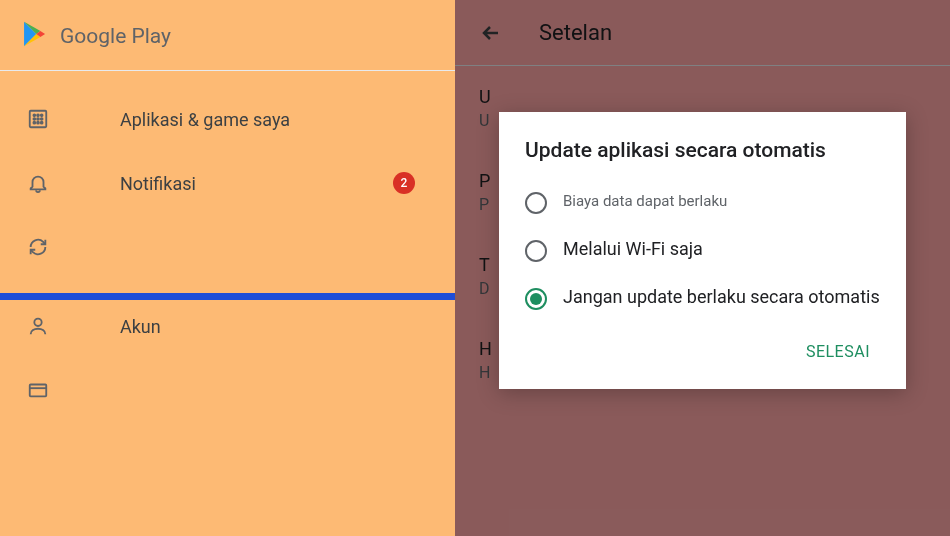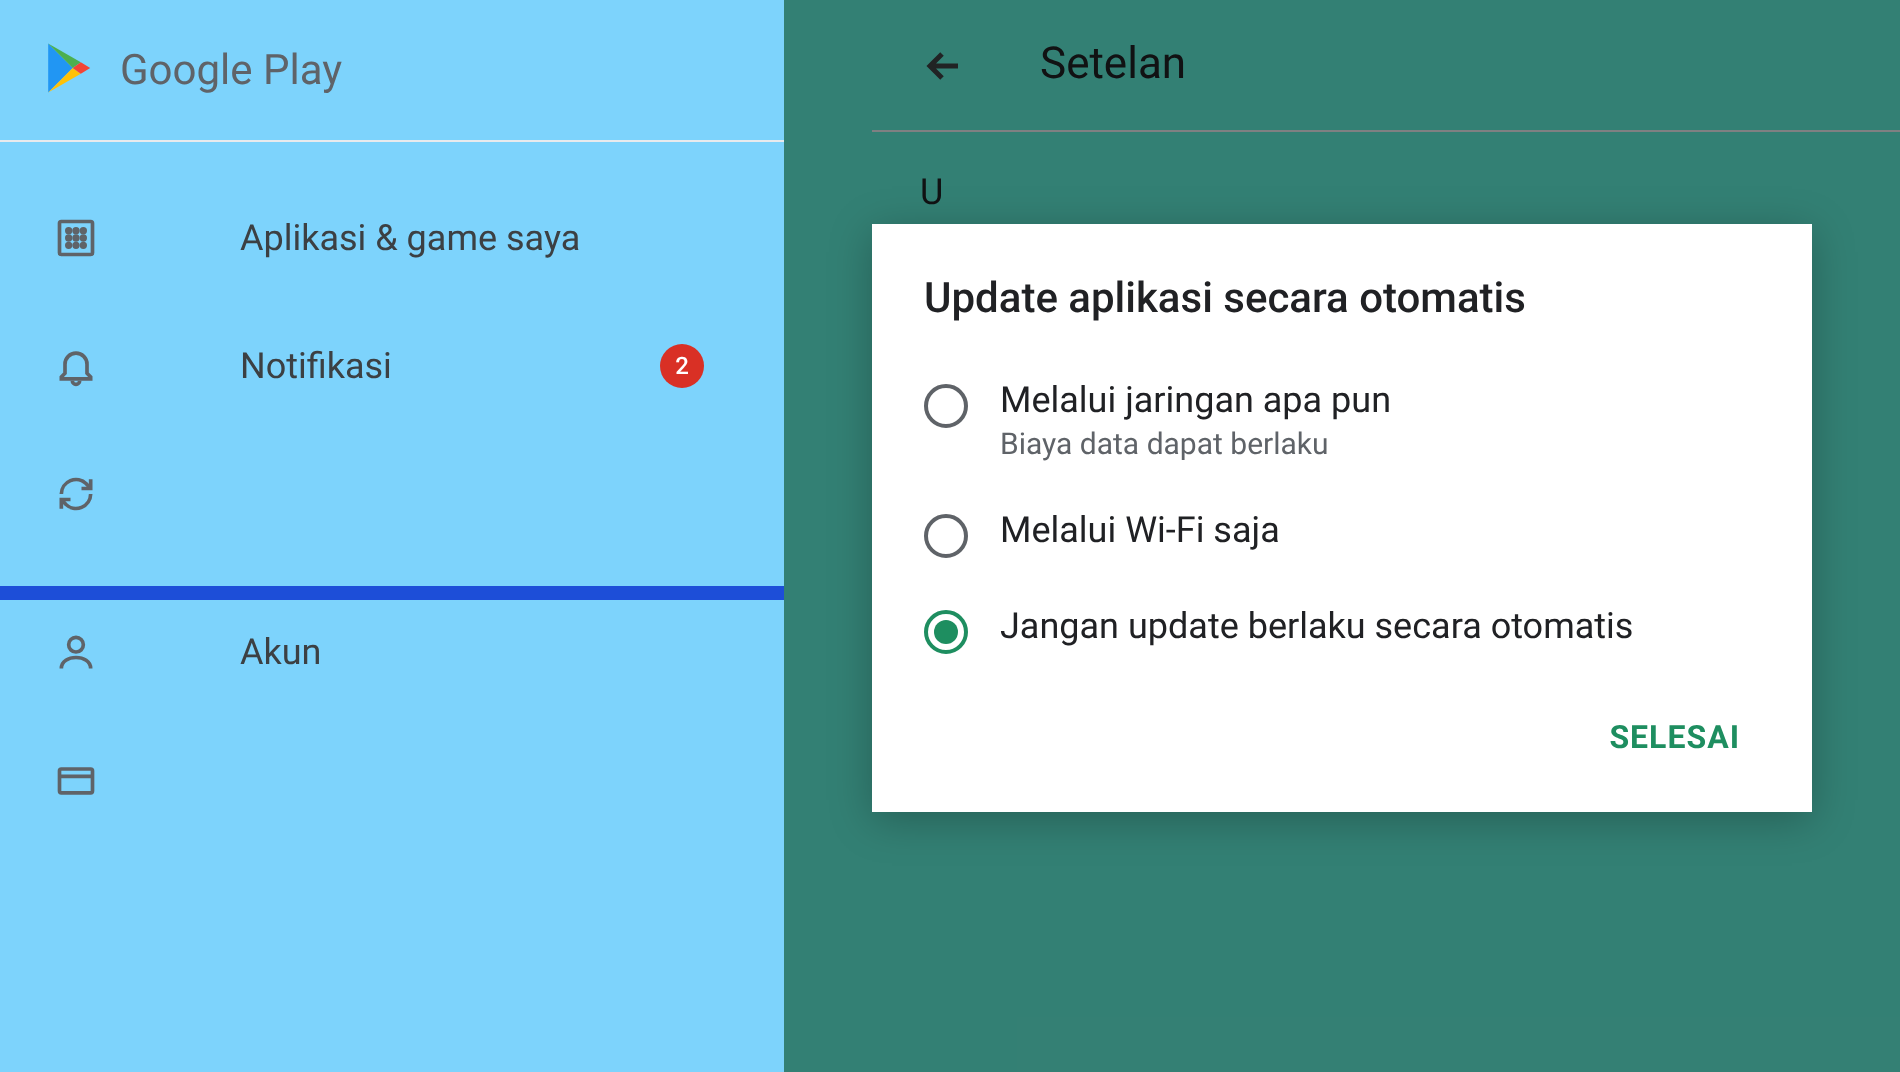--- a/index.html
+++ b/index.html
@@ -10,23 +10,23 @@
     body {
       font-family: 'Roboto', 'Segoe UI', Arial, sans-serif;
       width: 950px;
       height: 536px;
       overflow: hidden;
       display: flex;
       background: #fff;
     }
     
     .drawer {
-      width: 392px;
+      width: 455px;
       height: 100%;
-      background: #7dd3fc;
+      background: #fdba74;
       display: flex;
       flex-direction: column;
     }
     .drawer-header {
       display: flex;
       align-items: center;
       padding: 20px 20px 18px 20px;
     }
     .drawer-header .logo {
       display: flex;
@@ -91,22 +91,21 @@
     .section-break {
       margin-top: 14px;
       padding-top: 14px;
       border-top: 7px solid #1d4ed8;
     }
     
     .right-panel {
       flex: 1;
       height: 100%;
       position: relative;
-      background: #5eead4;
-      padding-left: 44px;
+      background: #fca5a5;
     }
     .settings-bg {
       width: 100%;
       height: 100%;
     }
     .settings-topbar {
       display: flex;
       align-items: center;
       padding: 20px 20px 20px 24px;
       border-bottom: 1px solid #e8eaed;
@@ -203,21 +202,21 @@
       margin-top: 2px;
     }
     .dialog-actions {
       display: flex;
       justify-content: flex-end;
       margin-top: 20px;
     }
     .done-btn {
       color: #1e8e60;
       font-size: 16px;
-      font-weight: 700;
+      font-weight: 400;
       letter-spacing: 0.5px;
       cursor: pointer;
       padding: 8px 10px;
     }
   </style>
 </head>
 <body>
 
 <div class="drawer">
   <div class="drawer-header">
@@ -331,21 +330,20 @@
   </div>
 
   <div class="scrim"></div>
 
   <div class="dialog">
     <div class="dialog-title">Update aplikasi secara otomatis</div>
 
     <div class="radio-option">
       <div class="radio-circle"></div>
       <div class="radio-text">
-        <div class="opt-label">Melalui jaringan apa pun</div>
         <div class="opt-sub">Biaya data dapat berlaku</div>
       </div>
     </div>
 
     <div class="radio-option">
       <div class="radio-circle"></div>
       <div class="radio-text">
         <div class="opt-label">Melalui Wi-Fi saja</div>
       </div>
     </div>

